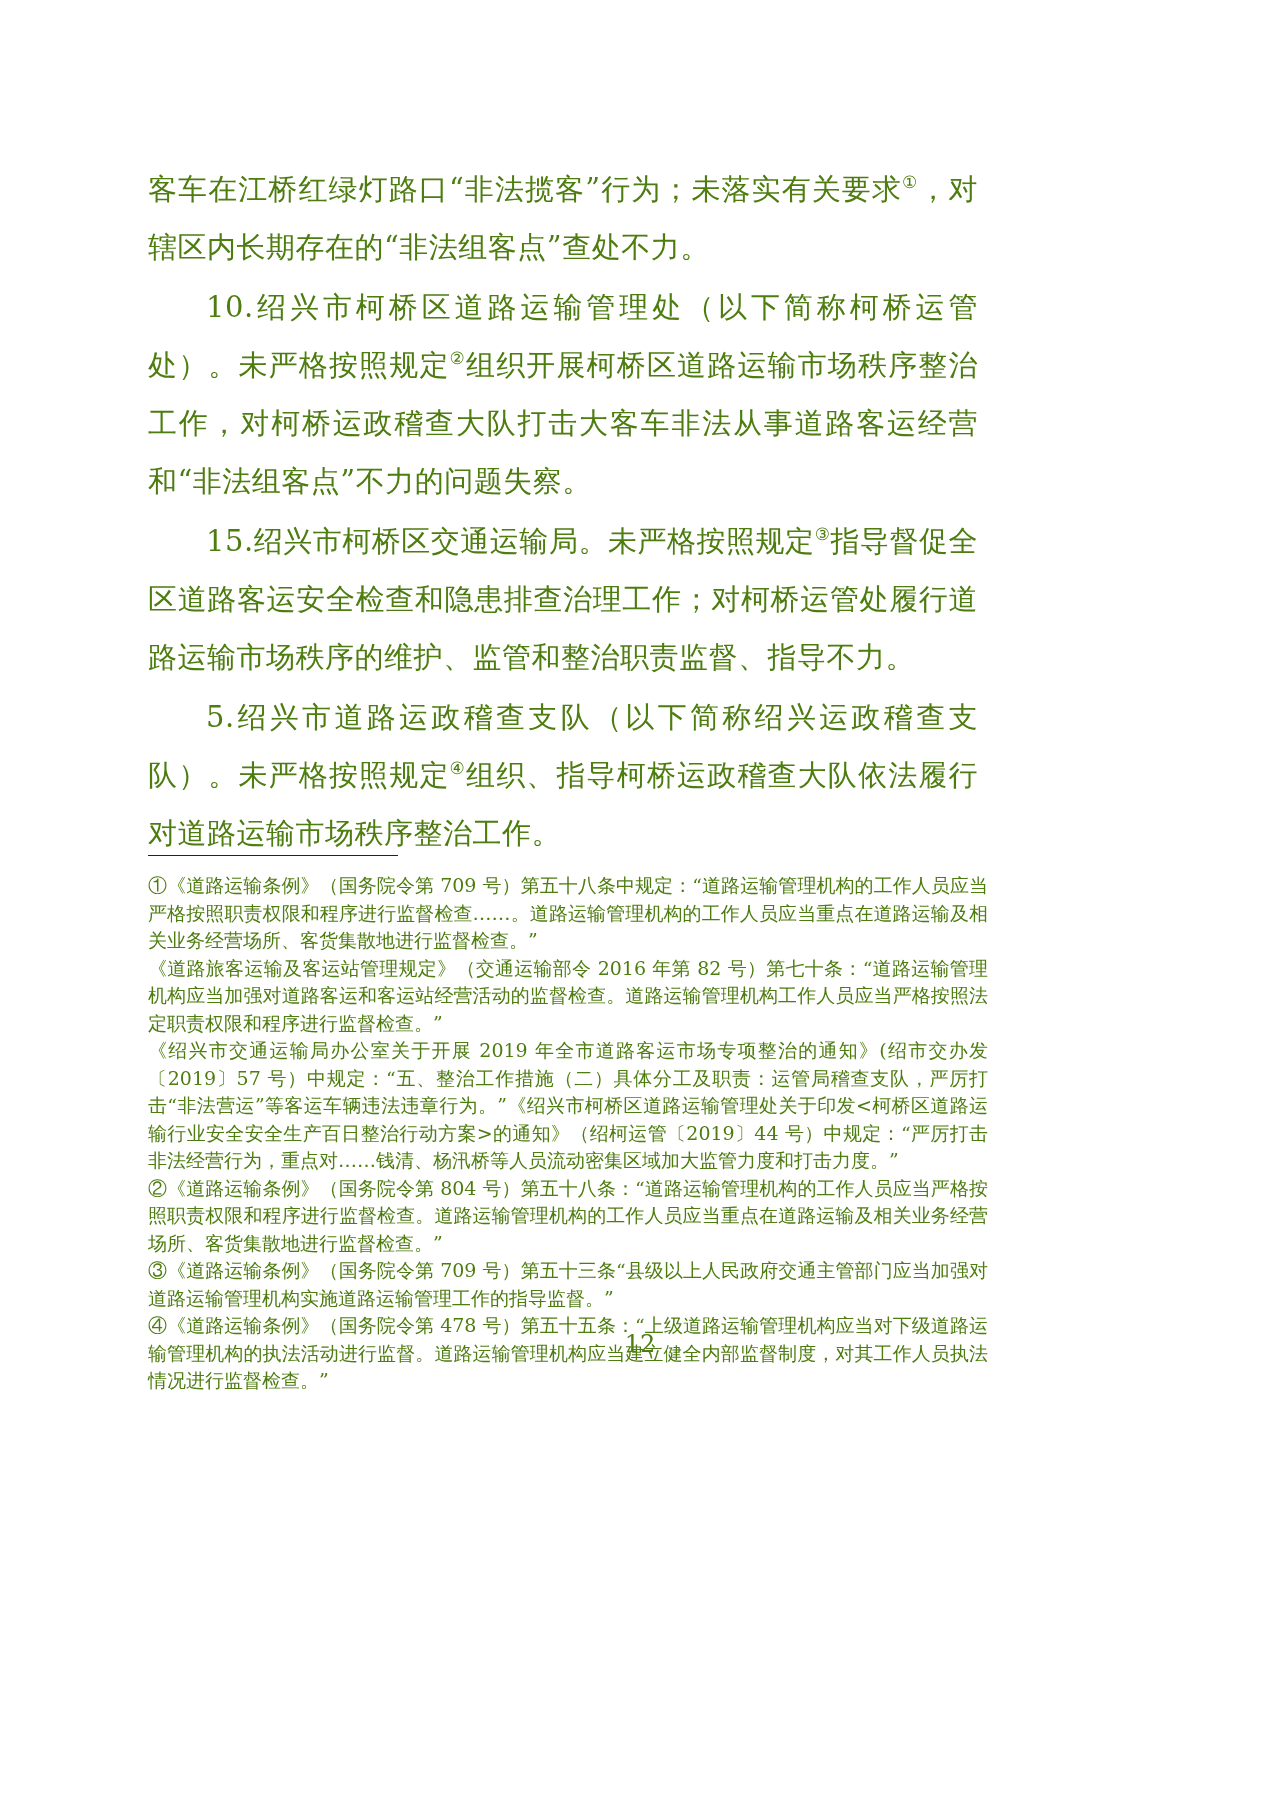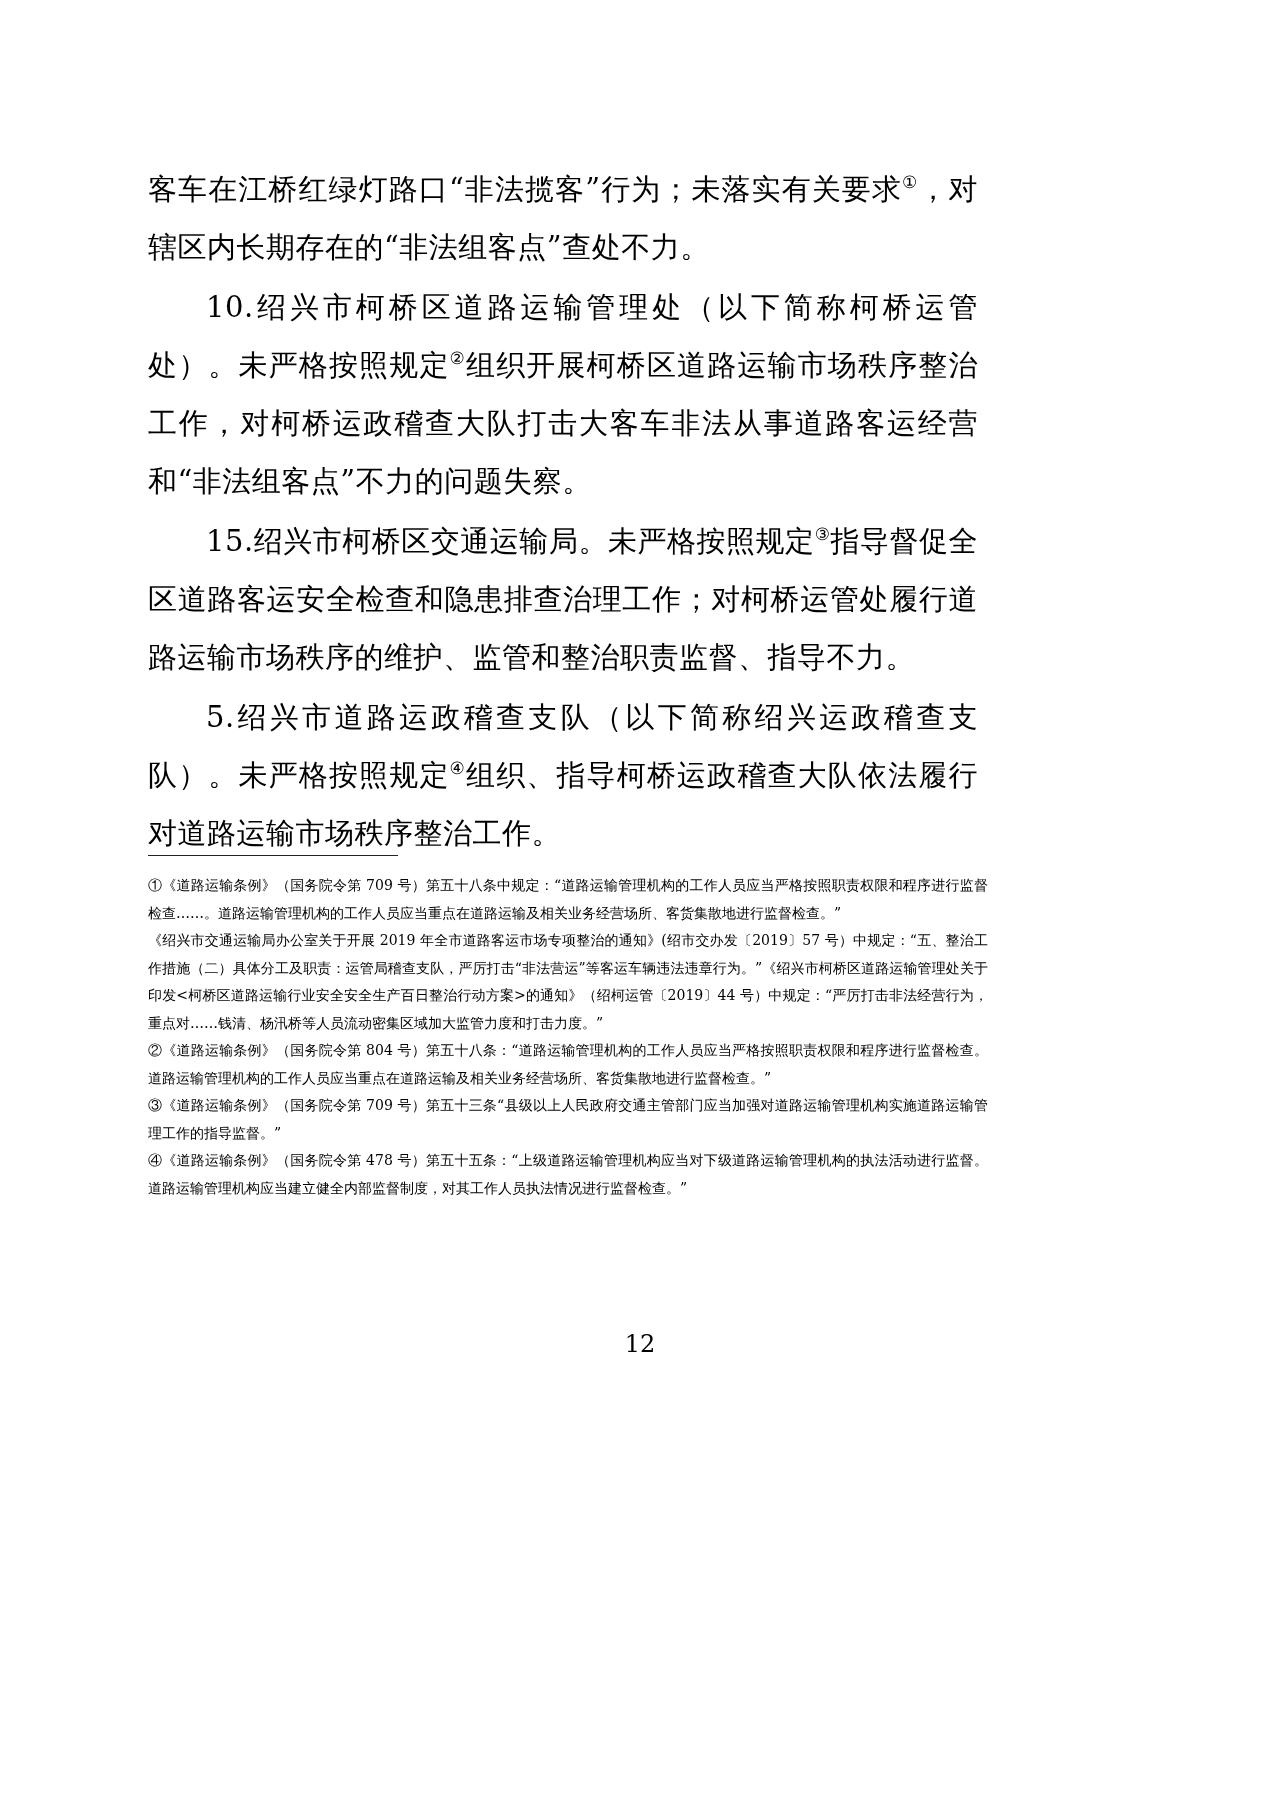--- a/index.html
+++ b/index.html
@@ -7,21 +7,21 @@
     padding: 0;
     background: #ffffff;
   }
   .page {
     position: relative;
     width: 1280px;
     height: 1810px;
     background: #ffffff;
     box-sizing: border-box;
     font-family: "DejaVu Serif", "Liberation Serif", serif;
-    color: #000000;
+    color: #4d7c0f;
     overflow: hidden;
   }
   .content {
     position: absolute;
     left: 148px;
     top: 160px;
     width: 830px;
   }
   .body-para {
     font-size: 29px;
@@ -49,21 +49,21 @@
     top: 855px;
     width: 250px;
     height: 0;
     border-top: 1.5px solid #222;
   }
   .footnotes {
     position: absolute;
     left: 148px;
     top: 872px;
     width: 840px;
-    font-size: 14px;
+    font-size: 19px;
     line-height: 27.5px;
     text-align: justify;
     text-justify: inter-character;
     font-family: "DejaVu Serif", "Liberation Serif", serif;
   }
   .footnote {
     margin: 0;
     text-indent: 0;
   }
   .page-number {
@@ -90,20 +90,21 @@
     <p class="body-para indent"><span class="bold-lead">15.绍兴市柯桥区交通运输局</span><span>。未严格按照规定</span><sup>③</sup><span>指导督促全区道路客运安全检查和隐患排查治理工作；对柯桥运管处履行道路运输市场秩序的维护、监管和整治职责监督、指导不力。</span></p>
 
     <p class="body-para indent"><span class="bold-lead">5.绍兴市道路运政稽查支队</span><span>（以下简称绍兴运政稽查支队）。未严格按照规定</span><sup>④</sup><span>组织、指导柯桥运政稽查大队依法履行对道路运输市场秩序整治工作。</span></p>
 
   </div>
 
   <div class="footnote-rule"></div>
 
   <div class="footnotes">
     <p class="footnote">①《道路运输条例》（国务院令第 709 号）第五十八条中规定：“道路运输管理机构的工作人员应当严格按照职责权限和程序进行监督检查……。道路运输管理机构的工作人员应当重点在道路运输及相关业务经营场所、客货集散地进行监督检查。”</p>
+    <p class="footnote">《道路旅客运输及客运站管理规定》（交通运输部令 2016 年第 82 号）第七十条：“道路运输管理机构应当加强对道路客运和客运站经营活动的监督检查。道路运输管理机构工作人员应当严格按照法定职责权限和程序进行监督检查。”</p>
     <p class="footnote">《绍兴市交通运输局办公室关于开展 2019 年全市道路客运市场专项整治的通知》(绍市交办发〔2019〕57 号）中规定：“五、整治工作措施（二）具体分工及职责：运管局稽查支队，严厉打击“非法营运”等客运车辆违法违章行为。”《绍兴市柯桥区道路运输管理处关于印发&lt;柯桥区道路运输行业安全安全生产百日整治行动方案&gt;的通知》（绍柯运管〔2019〕44 号）中规定：“严厉打击非法经营行为，重点对……钱清、杨汛桥等人员流动密集区域加大监管力度和打击力度。”</p>
     <p class="footnote">②《道路运输条例》（国务院令第 804 号）第五十八条：“道路运输管理机构的工作人员应当严格按照职责权限和程序进行监督检查。道路运输管理机构的工作人员应当重点在道路运输及相关业务经营场所、客货集散地进行监督检查。”</p>
     <p class="footnote">③《道路运输条例》（国务院令第 709 号）第五十三条“县级以上人民政府交通主管部门应当加强对道路运输管理机构实施道路运输管理工作的指导监督。”</p>
     <p class="footnote">④《道路运输条例》（国务院令第 478 号）第五十五条：“上级道路运输管理机构应当对下级道路运输管理机构的执法活动进行监督。道路运输管理机构应当建立健全内部监督制度，对其工作人员执法情况进行监督检查。”</p>
   </div>
 
   <div class="page-number">12</div>
 
 </div>
 

